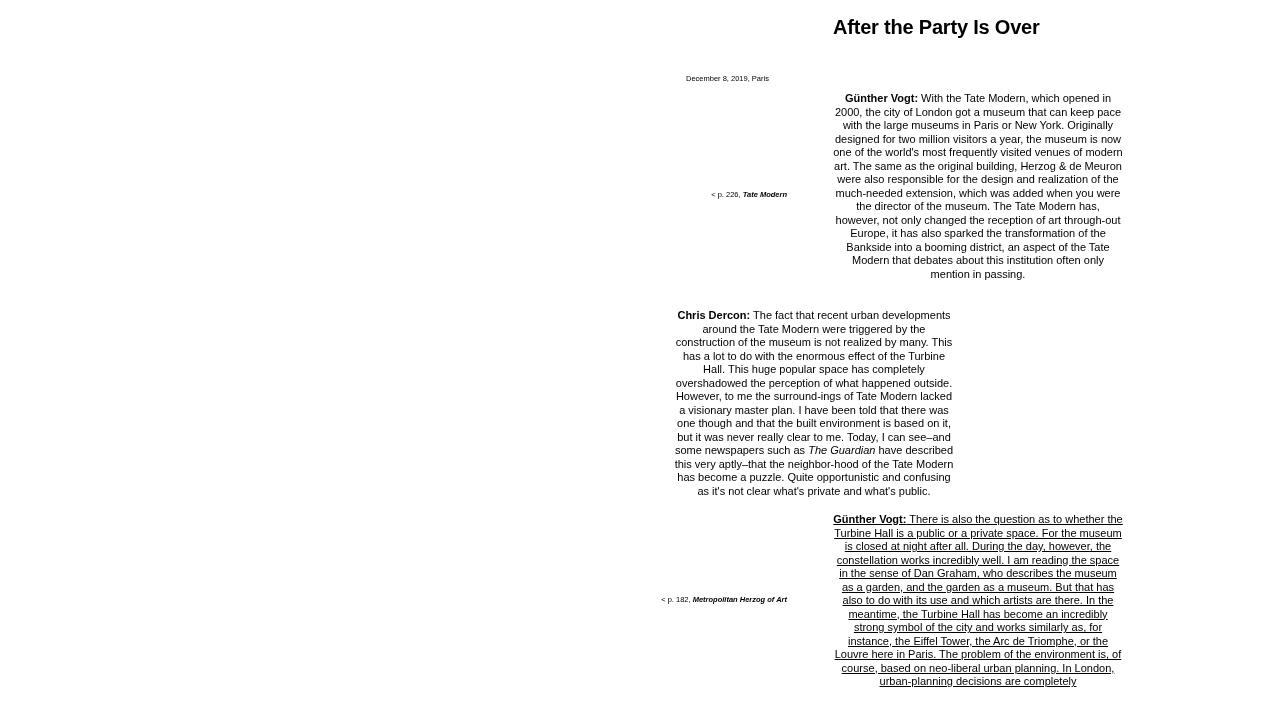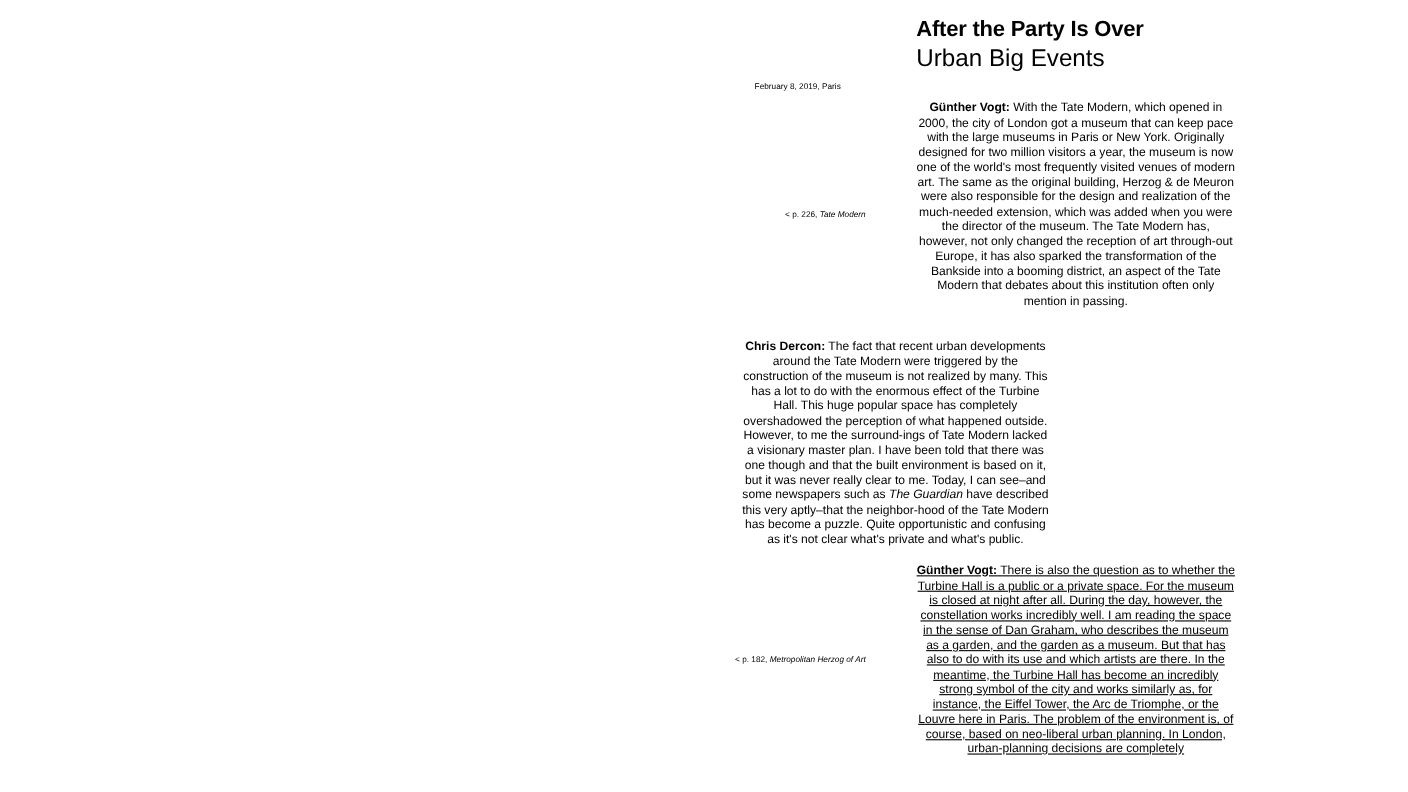--- a/index.html
+++ b/index.html
@@ -64,20 +64,21 @@
     text-align: right;
   }
   .note-ref-2 {
     left: 646px;
     top: 595px;
     width: 141px;
     text-align: right;
   }
   .margin-note .ital {
     font-style: italic;
+    font-weight: bold;
   }
 
   
   .para {
     position: absolute;
     font-size: 11px;
     line-height: 1.23;
     text-align: center;
   }
   .col-right {
@@ -99,24 +100,23 @@
     font-style: italic;
   }
 </style>
 </head>
 <body>
 
 <div class="page">
 
   <div class="title-block">
     <h1 class="doc-title">After the Party Is Over</h1>
-    <h2 class="doc-subtitle">Urban Big Events</h2>
   </div>
 
-  <div class="margin-note note-date">February 8, 2019, Paris</div>
+  <div class="margin-note note-date">December 8, 2019, Paris</div>
 
   <div class="margin-note note-ref-1"><span>&lt; p. 226, </span><span class="ital">Tate Modern</span></div>
 
   <div class="margin-note note-ref-2"><span>&lt; p. 182, </span><span class="ital">Metropolitan Herzog of Art</span></div>
 
   <div class="para col-right p1"><span class="speaker">Günther Vogt:</span><span> With the Tate Modern, which opened in 2000, the city of London got a museum that can keep pace with the large museums in Paris or New York. Originally designed for two million visitors a year, the museum is now one of the world's most frequently visited venues of modern art. The same as the original building, Herzog &amp; de Meuron were also responsible for the design and realization of the much-needed extension, which was added when you were the director of the museum. The Tate Modern has, however, not only changed the reception of art through-out Europe, it has also sparked the transformation of the Bankside into a booming district, an aspect of the Tate Modern that debates about this institution often only mention in passing.</span></div>
 
   <div class="para col-left p2"><span class="speaker">Chris Dercon:</span><span> The fact that recent urban developments around the Tate Modern were triggered by the construction of the museum is not realized by many. This has a lot to do with the enormous effect of the Turbine Hall. This huge popular space has completely overshadowed the perception of what happened outside. However, to me the surround-ings of Tate Modern lacked a visionary master plan. I have been told that there was one though and that the built environment is based on it, but it was never really clear to me. Today, I can see–and some newspapers such as </span><span class="ital">The Guardian</span><span> have described this very aptly–that the neighbor-hood of the Tate Modern has become a puzzle. Quite opportunistic and confusing as it's not clear what's private and what's public.</span></div>
 
   <div class="para col-right p3"><span class="speaker">Günther Vogt:</span><span> There is also the question as to whether the Turbine Hall is a public or a private space. For the museum is closed at night after all. During the day, however, the constellation works incredibly well. I am reading the space in the sense of Dan Graham, who describes the museum as a garden, and the garden as a museum. But that has also to do with its use and which artists are there. In the meantime, the Turbine Hall has become an incredibly strong symbol of the city and works similarly as, for instance, the Eiffel Tower, the Arc de Triomphe, or the Louvre here in Paris. The problem of the environment is, of course, based on neo-liberal urban planning. In London, urban-planning decisions are completely</span></div>

